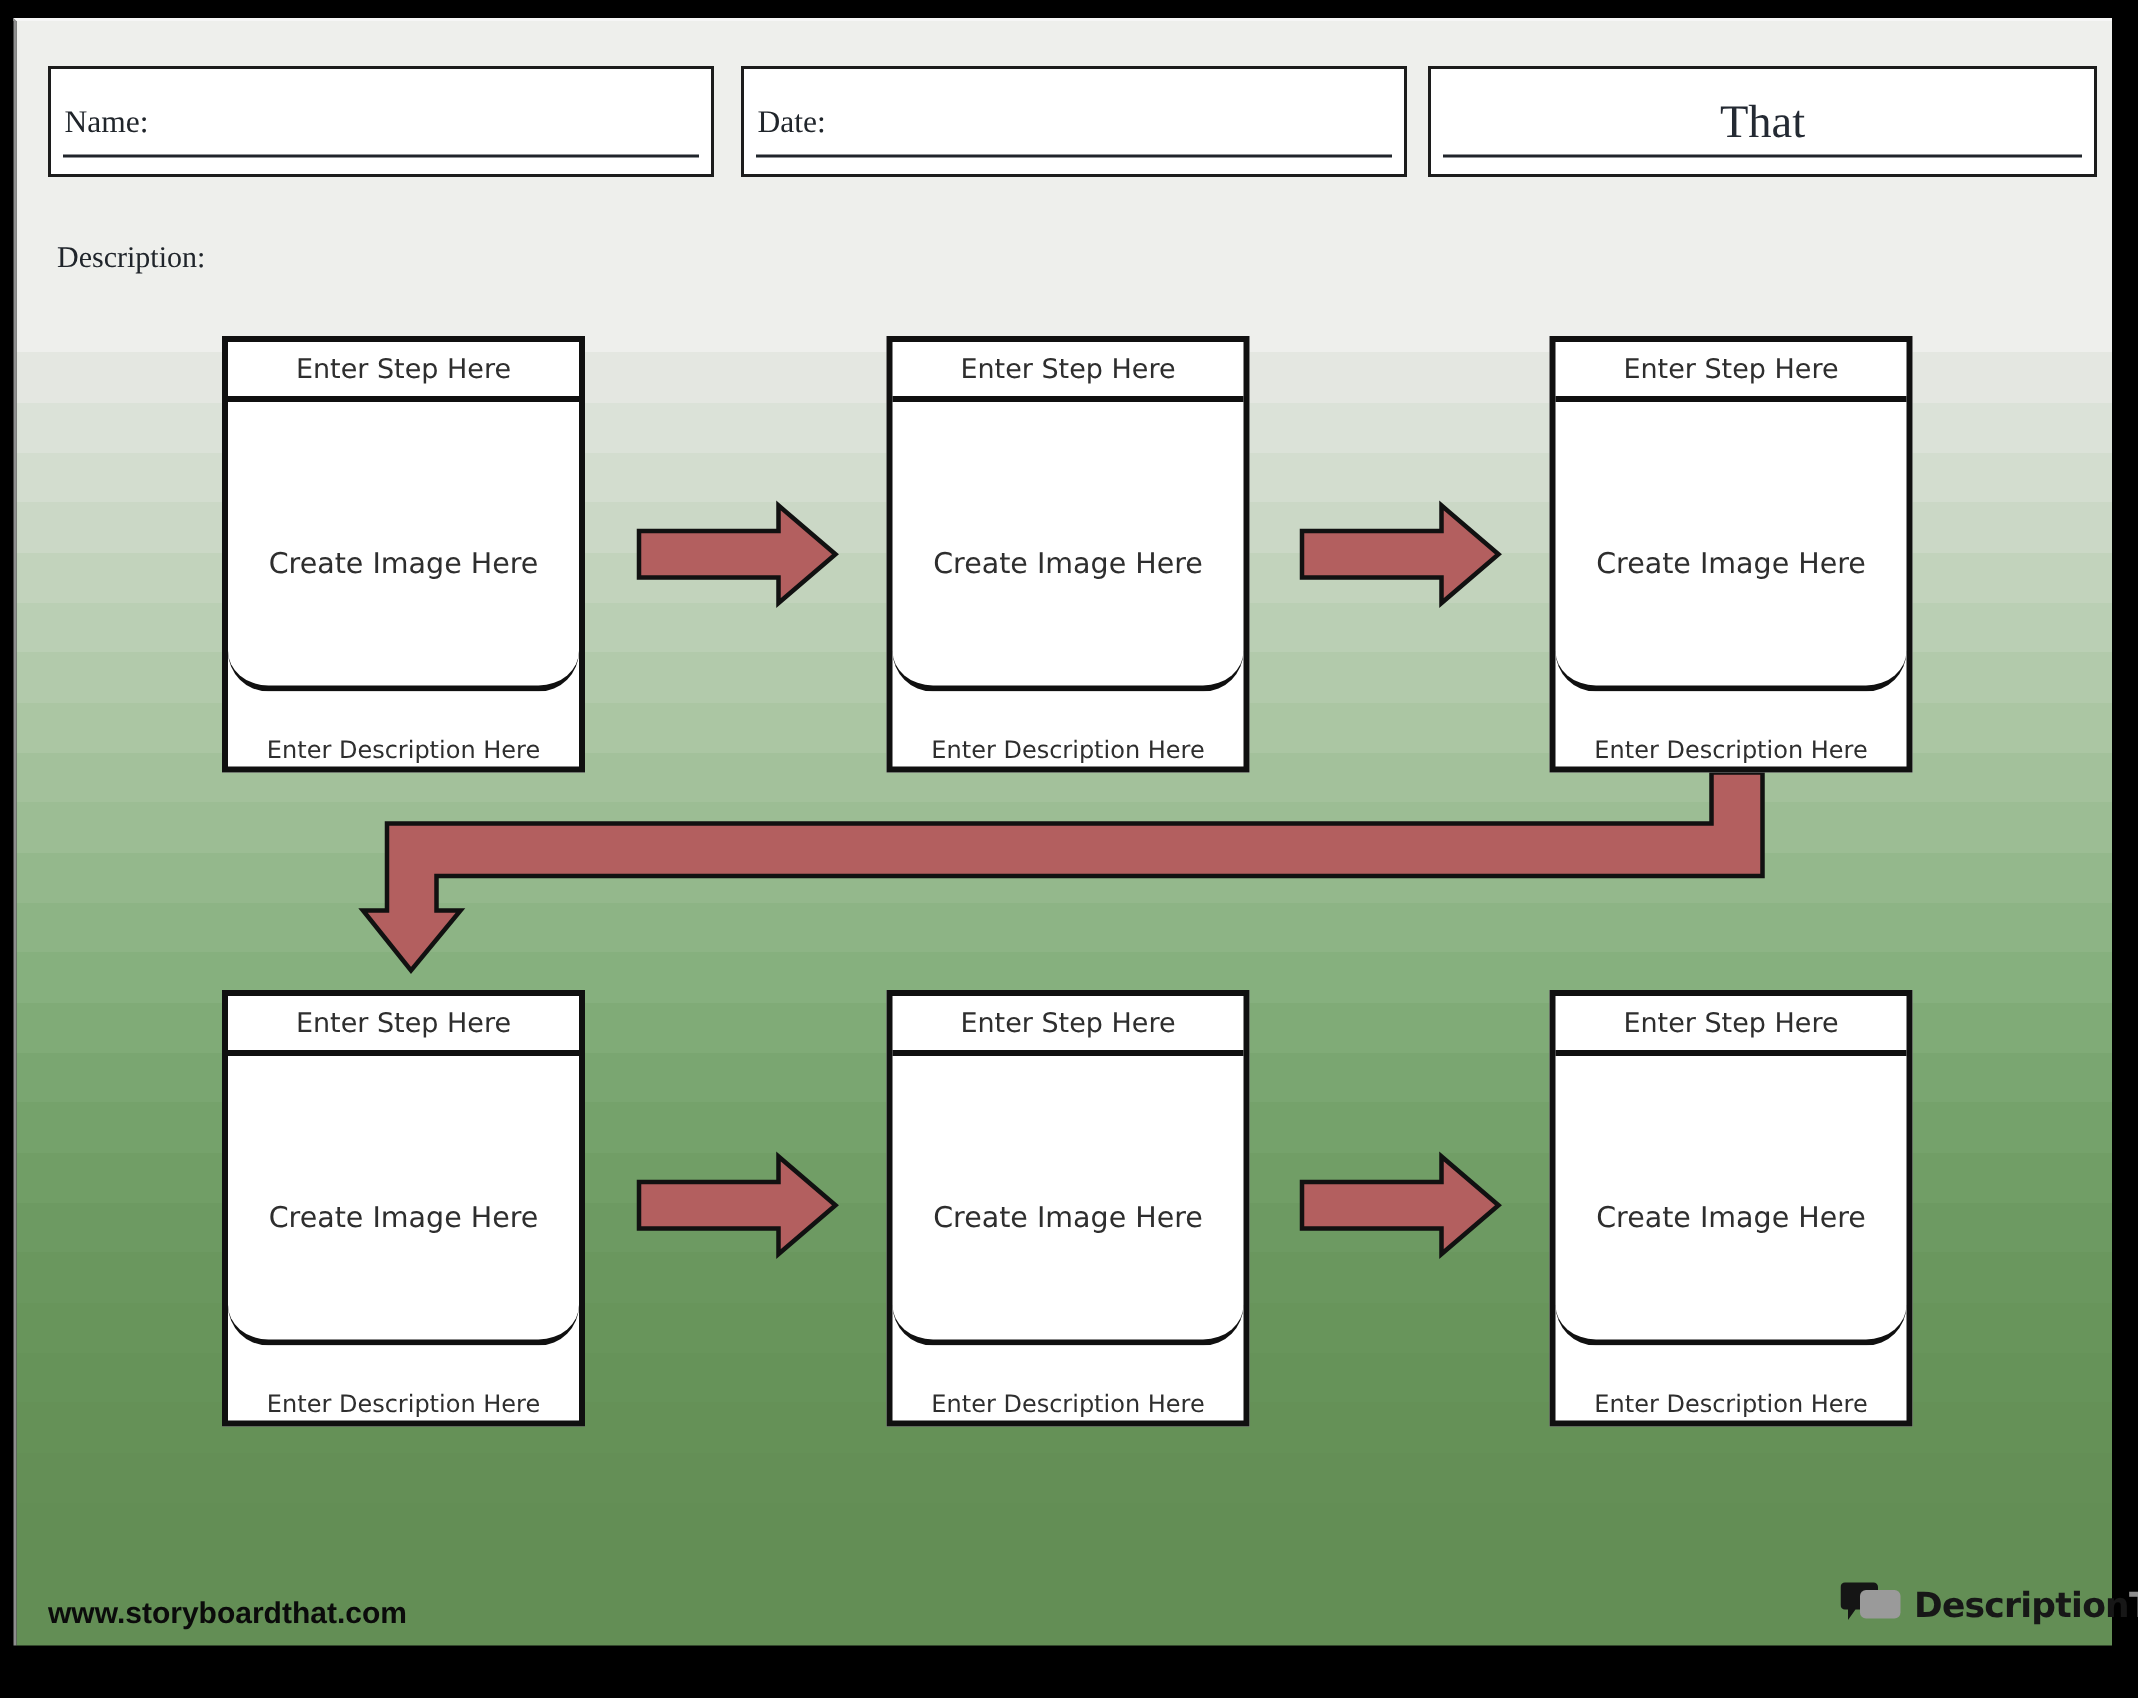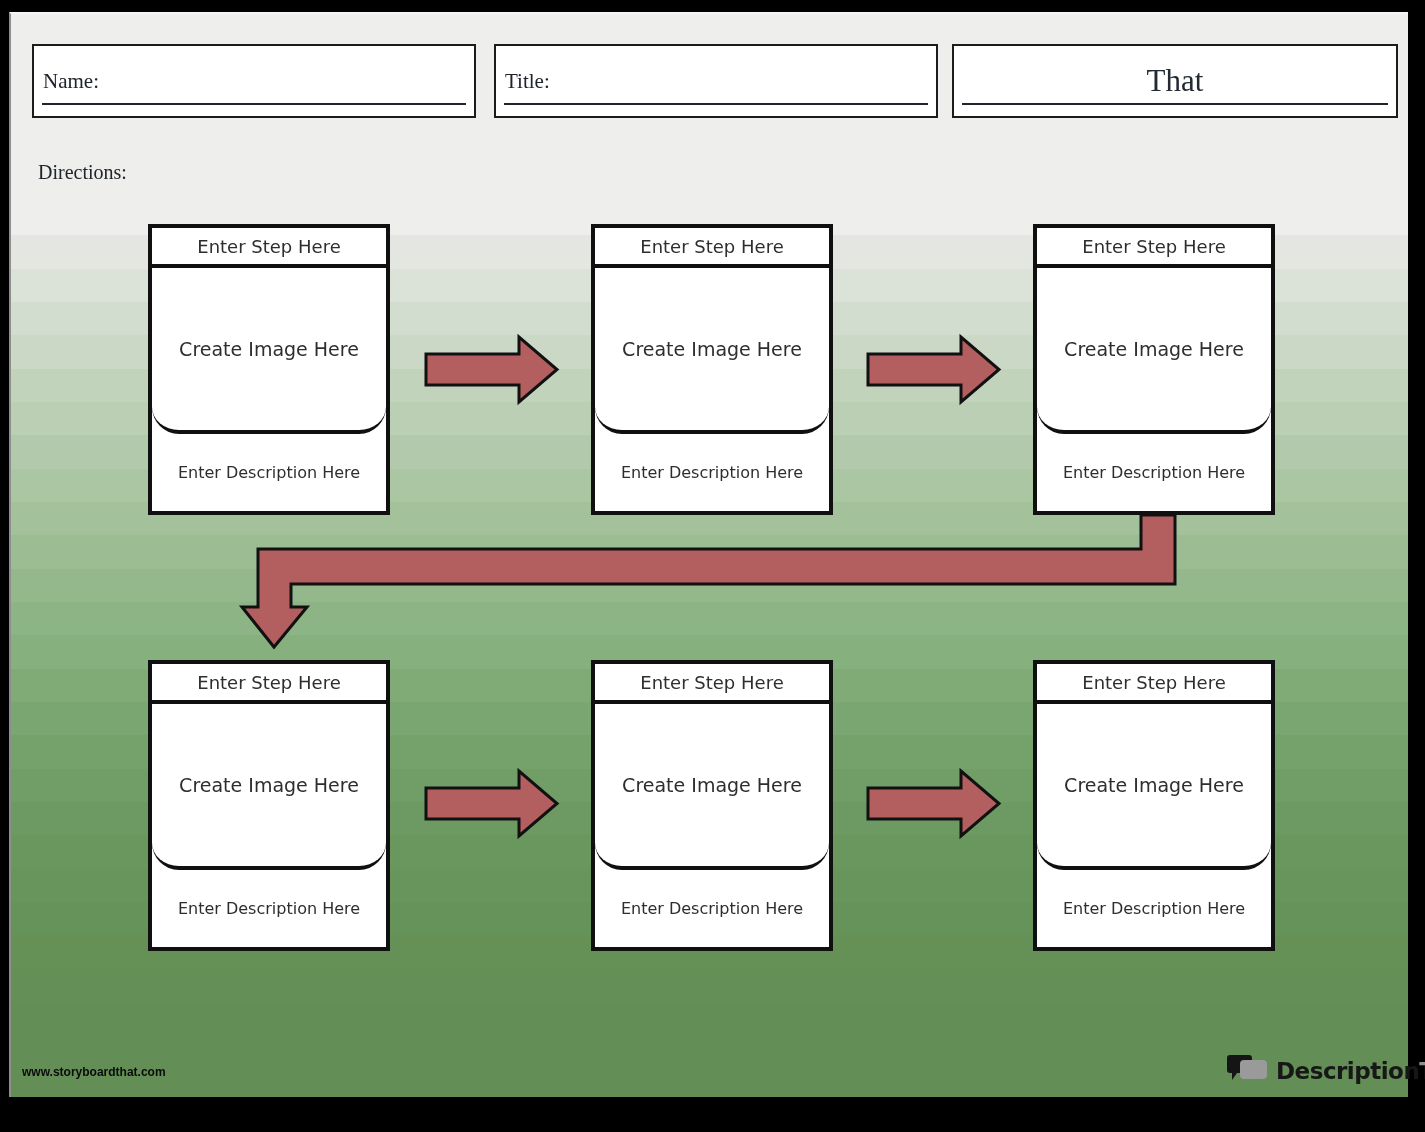--- a/index.html
+++ b/index.html
@@ -44,21 +44,21 @@
 
   .directions {
     position: absolute; left: 27px; top: 147px;
     font-family: "Liberation Serif", "DejaVu Serif", serif;
     font-size: 20px; color: #20252b;
   }
 
   .step-card {
     position: absolute; width: 242px; height: 291px;
     border: 4px solid #101010; background: #fff;
-    display: flex; flex-direction: column;
+    display: flex; flex-direction: column; gap: 27px;
   }
   .step-card .step-title {
     height: 40px; border-bottom: 4px solid #101010;
     display: flex; align-items: center; justify-content: center;
     font-family: "DejaVu Sans", sans-serif; font-size: 18px; color: #2e2e2e;
   }
   .step-card .step-image {
     height: 166px; border-bottom: 4px solid #101010;
     display: flex; align-items: center; justify-content: center;
     font-family: "DejaVu Sans", sans-serif; font-size: 19px; color: #2e2e2e; border-radius: 27px;
@@ -72,23 +72,23 @@
   .row1 { top: 210px; }
   .row2 { top: 646px; }
   .col1 { left: 137px; }
   .col2 { left: 580px; }
   .col3 { left: 1022px; }
 
   .arrow-layer { position: absolute; left: 0; top: 0; width: 1399px; height: 1085px;
     pointer-events: none; }
 
   .footer-url {
-    position: absolute; left: 11px; top: 1051px;
+    position: absolute; left: 21px; top: 1051px;
     font-family: "Liberation Sans", sans-serif; font-weight: bold;
-    font-size: 12px; color: #0b0b0b;
+    font-size: 20px; color: #0b0b0b;
   }
 
   .logo {
     position: absolute; left: 1216px; top: 1039px; height: 36px;
     display: flex; align-items: center;
   }
   .logo svg { display: block; margin-right: 7px; }
   .logo-text { font-family: "DejaVu Sans", sans-serif; font-weight: bold;
     font-size: 23px; letter-spacing: -0.5px; }
   .logo-primary { color: #171717; }
@@ -98,30 +98,30 @@
 <body>
 
 <div class="page">
 
   <div class="field-box name-box">
     <span class="field-label">Name:</span>
     <span class="underline"></span>
   </div>
 
   <div class="field-box date-box">
-    <span class="field-label">Title:</span>
+    <span class="field-label">Date:</span>
     <span class="underline"></span>
   </div>
 
   <div class="field-box title-box">
     <span class="title-text">That</span>
     <span class="underline"></span>
   </div>
 
-  <div class="directions">Directions:</div>
+  <div class="directions">Description:</div>
 
   <svg class="arrow-layer" width="1399" height="1085" viewBox="0 0 1399 1085">
 
     <polygon points="415,340 508,340 508,323 546,355.5 508,388 508,371 415,371" stroke="#111111" stroke-width="3" stroke-linejoin="miter" fill="#b35f5f"></polygon>
 
     <polygon points="857,340 950,340 950,323 988,355.5 950,388 950,371 857,371" stroke="#111111" stroke-width="3" stroke-linejoin="miter" fill="#b35f5f"></polygon>
 
     <polygon points="1130,501 1164,501 1164,570 280,570 280,593 296,593 263,633 231,593 247,593 247,535 1130,535" stroke="#111111" stroke-width="3" stroke-linejoin="miter" fill="#b35f5f"></polygon>
 
     <polygon points="415,774 508,774 508,757 546,789.5 508,822 508,805 415,805" stroke="#111111" stroke-width="3" stroke-linejoin="miter" fill="#b35f5f"></polygon>

